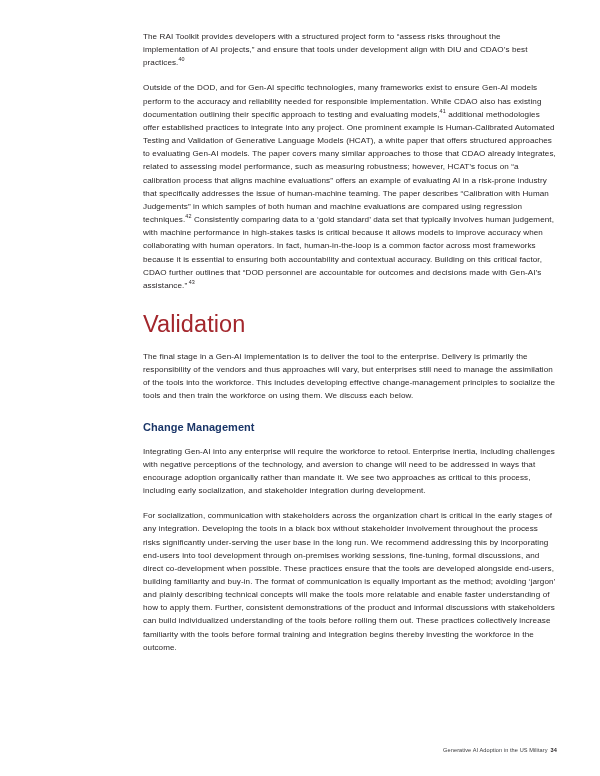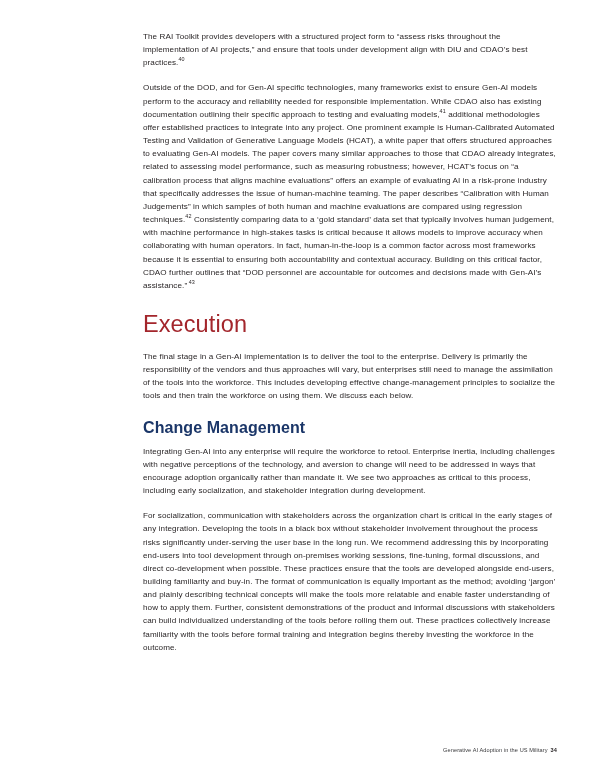--- a/index.html
+++ b/index.html
@@ -48,21 +48,21 @@
   h1.section-title {
     margin: 19px 0 13px 0;
     font-size: 23.5px;
     line-height: 26px;
     font-weight: 400;
     color: #a3262c;
     letter-spacing: 0.004em;
   }
   h2.sub-title {
     margin: 18px 0 11px 0;
-    font-size: 16px;
+    font-size: 11px;
     line-height: 13px;
     font-weight: 700;
     color: #1b3668;
     letter-spacing: 0.005em;
   }
   .footer {
     position: absolute;
     right: 43px;
     bottom: 22px;
     font-size: 5.6px;
@@ -80,21 +80,21 @@
 </head>
 <body>
 
 <div class="page">
   <div class="content">
 
     <p class="body-text"><span>The RAI Toolkit provides developers with a structured project form to “assess risks throughout the implementation of AI projects,” and ensure that tools under development align with DIU and CDAO’s best practices.</span><sup>40</sup></p>
 
     <p class="body-text"><span>Outside of the DOD, and for Gen-AI specific technologies, many frameworks exist to ensure Gen-AI models perform to the accuracy and reliability needed for responsible implementation. While CDAO also has existing documentation outlining their specific approach to testing and evaluating models,</span><sup>41</sup> <span>additional methodologies offer established practices to integrate into any project. One prominent example is Human-Calibrated Automated Testing and Validation of Generative Language Models (HCAT), a white paper that offers structured approaches to evaluating Gen-AI models. The paper covers many similar approaches to those that CDAO already integrates, related to assessing model performance, such as measuring robustness; however, HCAT’s focus on “a calibration process that aligns machine evaluations” offers an example of evaluating AI in a risk-prone industry that specifically addresses the issue of human-machine teaming. The paper describes “Calibration with Human Judgements” in which samples of both human and machine evaluations are compared using regression techniques.</span><sup>42</sup> <span>Consistently comparing data to a ‘gold standard’ data set that typically involves human judgement, with machine performance in high-stakes tasks is critical because it allows models to improve accuracy when collaborating with human operators. In fact, human-in-the-loop is a common factor across most frameworks because it is essential to ensuring both accountability and contextual accuracy. Building on this critical factor, CDAO further outlines that “DOD personnel are accountable for outcomes and decisions made with Gen-AI’s assistance.”</span><sup class="spaced">43</sup></p>
 
-    <h1 class="section-title">Execution</h1>
+    <h1 class="section-title">Validation</h1>
 
     <p class="body-text">The final stage in a Gen-AI implementation is to deliver the tool to the enterprise. Delivery is primarily the responsibility of the vendors and thus approaches will vary, but enterprises still need to manage the assimilation of the tools into the workforce. This includes developing effective change-management principles to socialize the tools and then train the workforce on using them. We discuss each below.</p>
 
     <h2 class="sub-title">Change Management</h2>
 
     <p class="body-text">Integrating Gen-AI into any enterprise will require the workforce to retool. Enterprise inertia, including challenges with negative perceptions of the technology, and aversion to change will need to be addressed in ways that encourage adoption organically rather than mandate it. We see two approaches as critical to this process, including early socialization, and stakeholder integration during development.</p>
 
     <p class="body-text">For socialization, communication with stakeholders across the organization chart is critical in the early stages of any integration. Developing the tools in a black box without stakeholder involvement throughout the process risks significantly under-serving the user base in the long run. We recommend addressing this by incorporating end-users into tool development through on-premises working sessions, fine-tuning, formal discussions, and direct co-development when possible. These practices ensure that the tools are developed alongside end-users, building familiarity and buy-in. The format of communication is equally important as the method; avoiding ‘jargon’ and plainly describing technical concepts will make the tools more relatable and enable faster understanding of how to apply them. Further, consistent demonstrations of the product and informal discussions with stakeholders can build individualized understanding of the tools before rolling them out. These practices collectively increase familiarity with the tools before formal training and integration begins thereby investing the workforce in the outcome.</p>
 
   </div>

